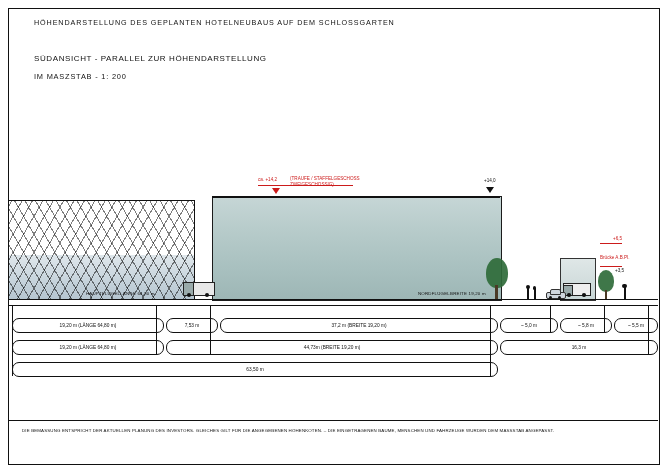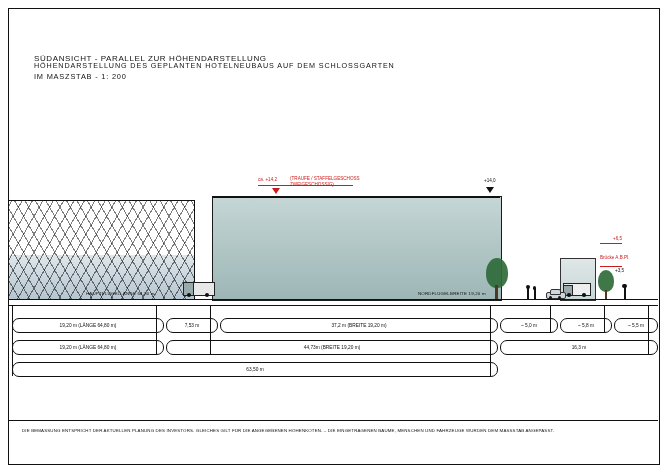--- a/index.html
+++ b/index.html
@@ -2,21 +2,21 @@
 <html><head>
 <meta charset="utf-8">
 <style>
   html,body{margin:0;padding:0;background:#fff;}
   body{width:668px;height:472px;font-family:"Liberation Sans",sans-serif;overflow:hidden;}
   #sheet{position:relative;width:668px;height:472px;background:#ffffff;}
   .frame{position:absolute;left:8px;top:8px;width:650px;height:455px;border:1px solid #111;background:#fff;}
   .inner{position:absolute;left:12px;top:10px;width:624px;height:432px;background:#fff;}
 
   
-  .title-main{position:absolute;left:34px;top:18px;font-size:7.2px;letter-spacing:.9px;color:#111;white-space:nowrap;margin-top:43px;}
+  .title-main{position:absolute;left:34px;top:18px;font-size:7.2px;letter-spacing:.9px;color:#111;white-space:nowrap;}
   .title-sub1{position:absolute;left:34px;top:54px;font-size:8px;letter-spacing:.6px;color:#111;white-space:nowrap;}
   .title-sub2{position:absolute;left:34px;top:72px;font-size:7.4px;letter-spacing:.8px;color:#111;white-space:nowrap;}
 
   
   .ground{position:absolute;left:8px;top:299px;width:650px;height:0;border-top:1.2px solid #111;}
   .ground2{position:absolute;left:8px;top:305px;width:650px;height:0;border-top:1px solid #111;}
 
   
   .hatch-bldg{position:absolute;left:9px;top:200px;width:185px;height:99px;
     background:

